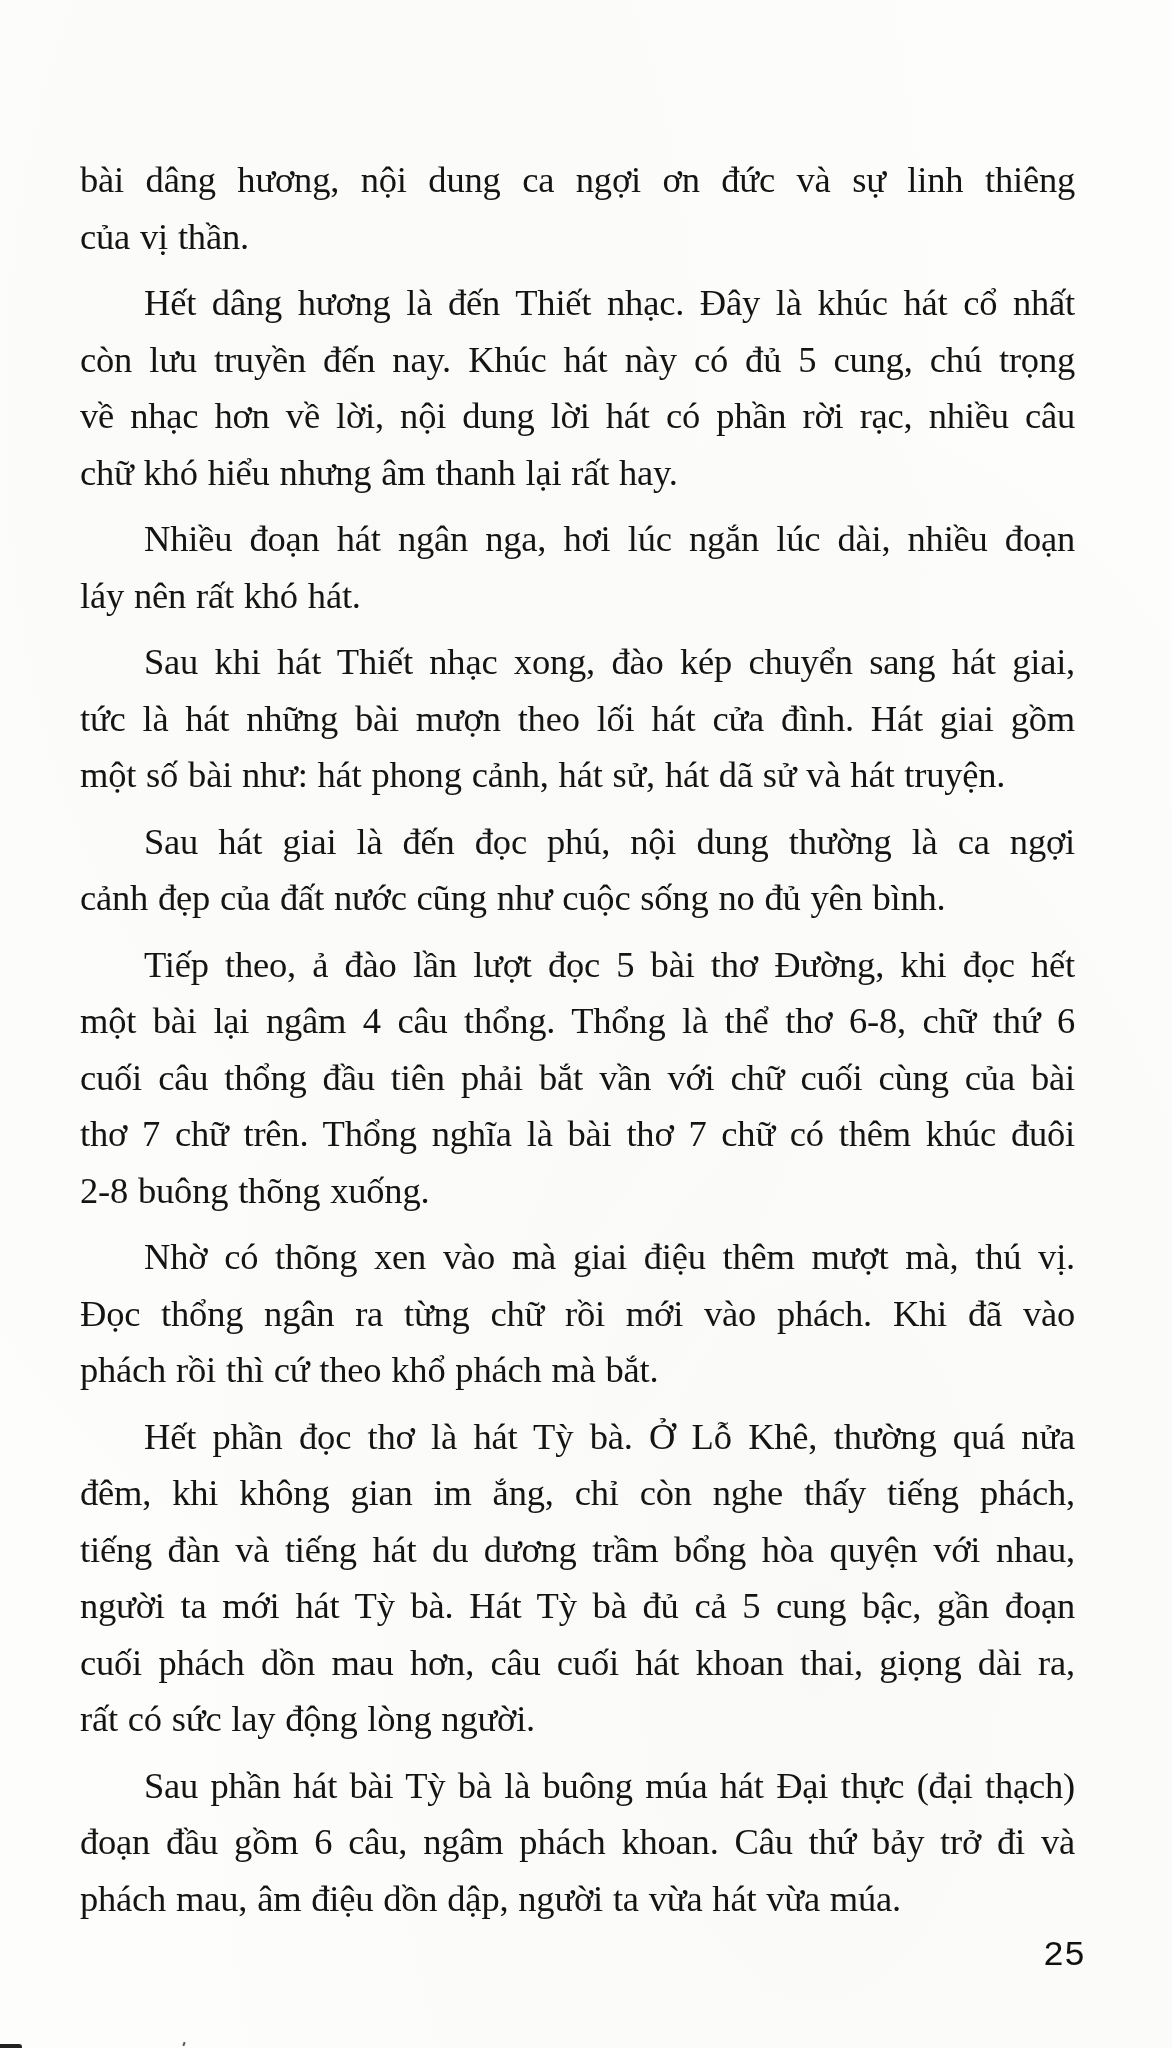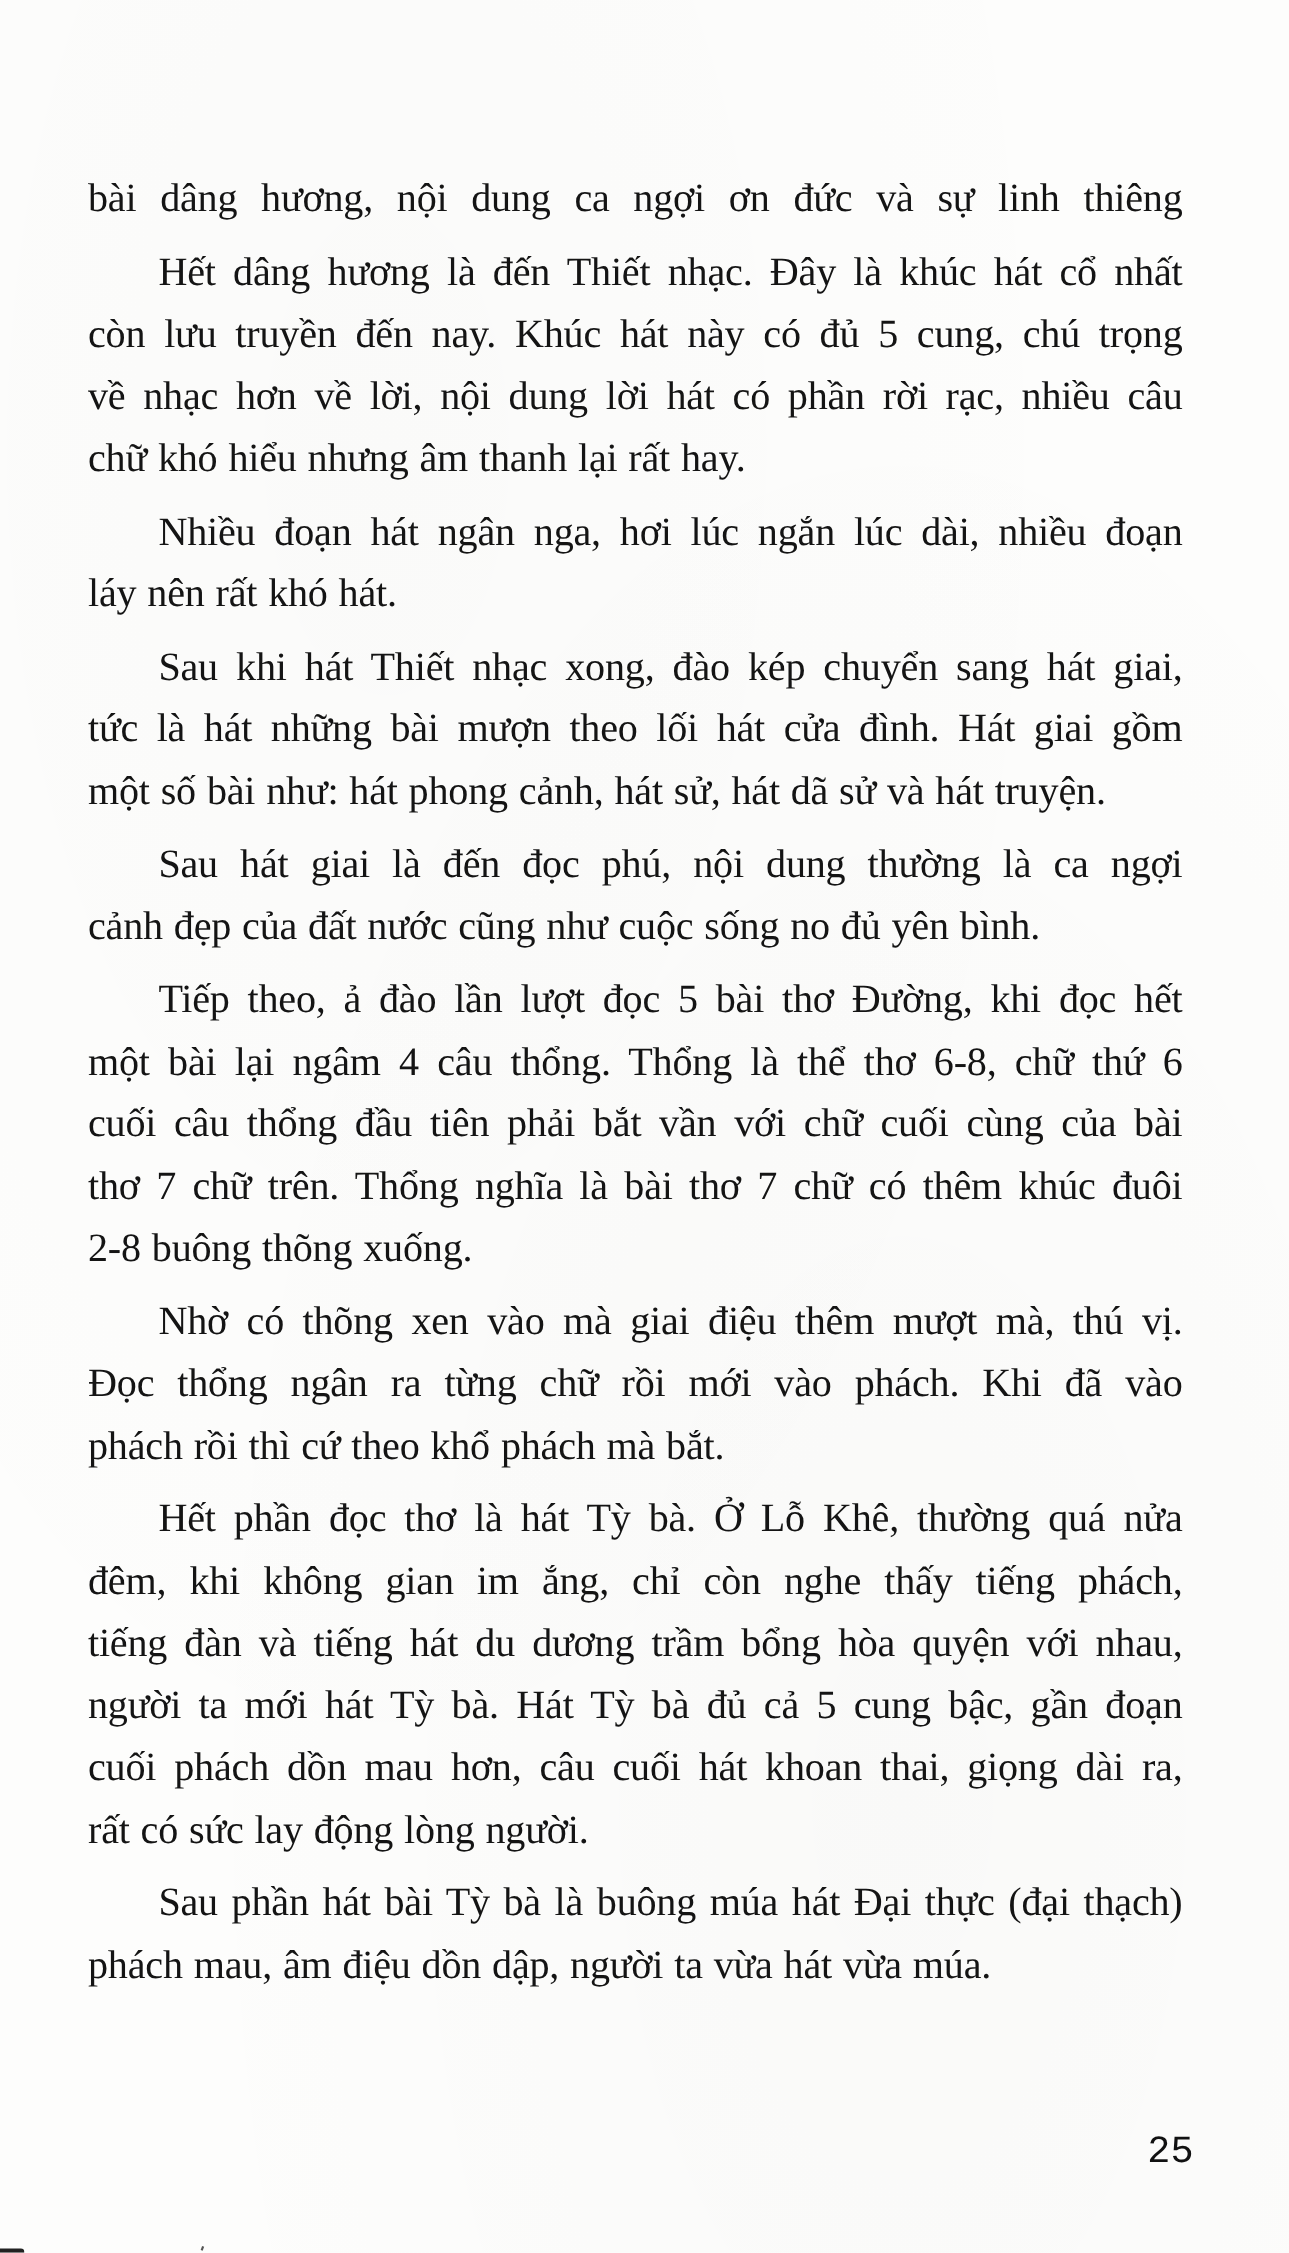--- a/index.html
+++ b/index.html
@@ -77,20 +77,21 @@
 </style>
 </head>
 <body>
 
 <div class="page-scan"></div>
 
 <div class="text-block">
 
   <div>
     <div class="line">bài dâng hương, nội dung ca ngợi ơn đức và sự linh thiêng</div>
+    <div class="line last">của vị thần.</div>
   </div>
 
   <div>
     <div class="line indent">Hết dâng hương là đến Thiết nhạc. Đây là khúc hát cổ nhất</div>
     <div class="line">còn lưu truyền đến nay. Khúc hát này có đủ 5 cung, chú trọng</div>
     <div class="line">về nhạc hơn về lời, nội dung lời hát có phần rời rạc, nhiều câu</div>
     <div class="line last">chữ khó hiểu nhưng âm thanh lại rất hay.</div>
   </div>
 
   <div>
@@ -127,20 +128,21 @@
     <div class="line indent">Hết phần đọc thơ là hát Tỳ bà. Ở Lỗ Khê, thường quá nửa</div>
     <div class="line">đêm, khi không gian im ắng, chỉ còn nghe thấy tiếng phách,</div>
     <div class="line">tiếng đàn và tiếng hát du dương trầm bổng hòa quyện với nhau,</div>
     <div class="line">người ta mới hát Tỳ bà. Hát Tỳ bà đủ cả 5 cung bậc, gần đoạn</div>
     <div class="line">cuối phách dồn mau hơn, câu cuối hát khoan thai, giọng dài ra,</div>
     <div class="line last">rất có sức lay động lòng người.</div>
   </div>
 
   <div>
     <div class="line indent">Sau phần hát bài Tỳ bà là buông múa hát Đại thực (đại thạch)</div>
+    <div class="line">đoạn đầu gồm 6 câu, ngâm phách khoan. Câu thứ bảy trở đi và</div>
     <div class="line last">phách mau, âm điệu dồn dập, người ta vừa hát vừa múa.</div>
   </div>
 </div>
 
 <div class="page-number">25</div>
 
 <div class="corner-mark"></div>
 <div class="speck"></div>
 
 </body></html>

